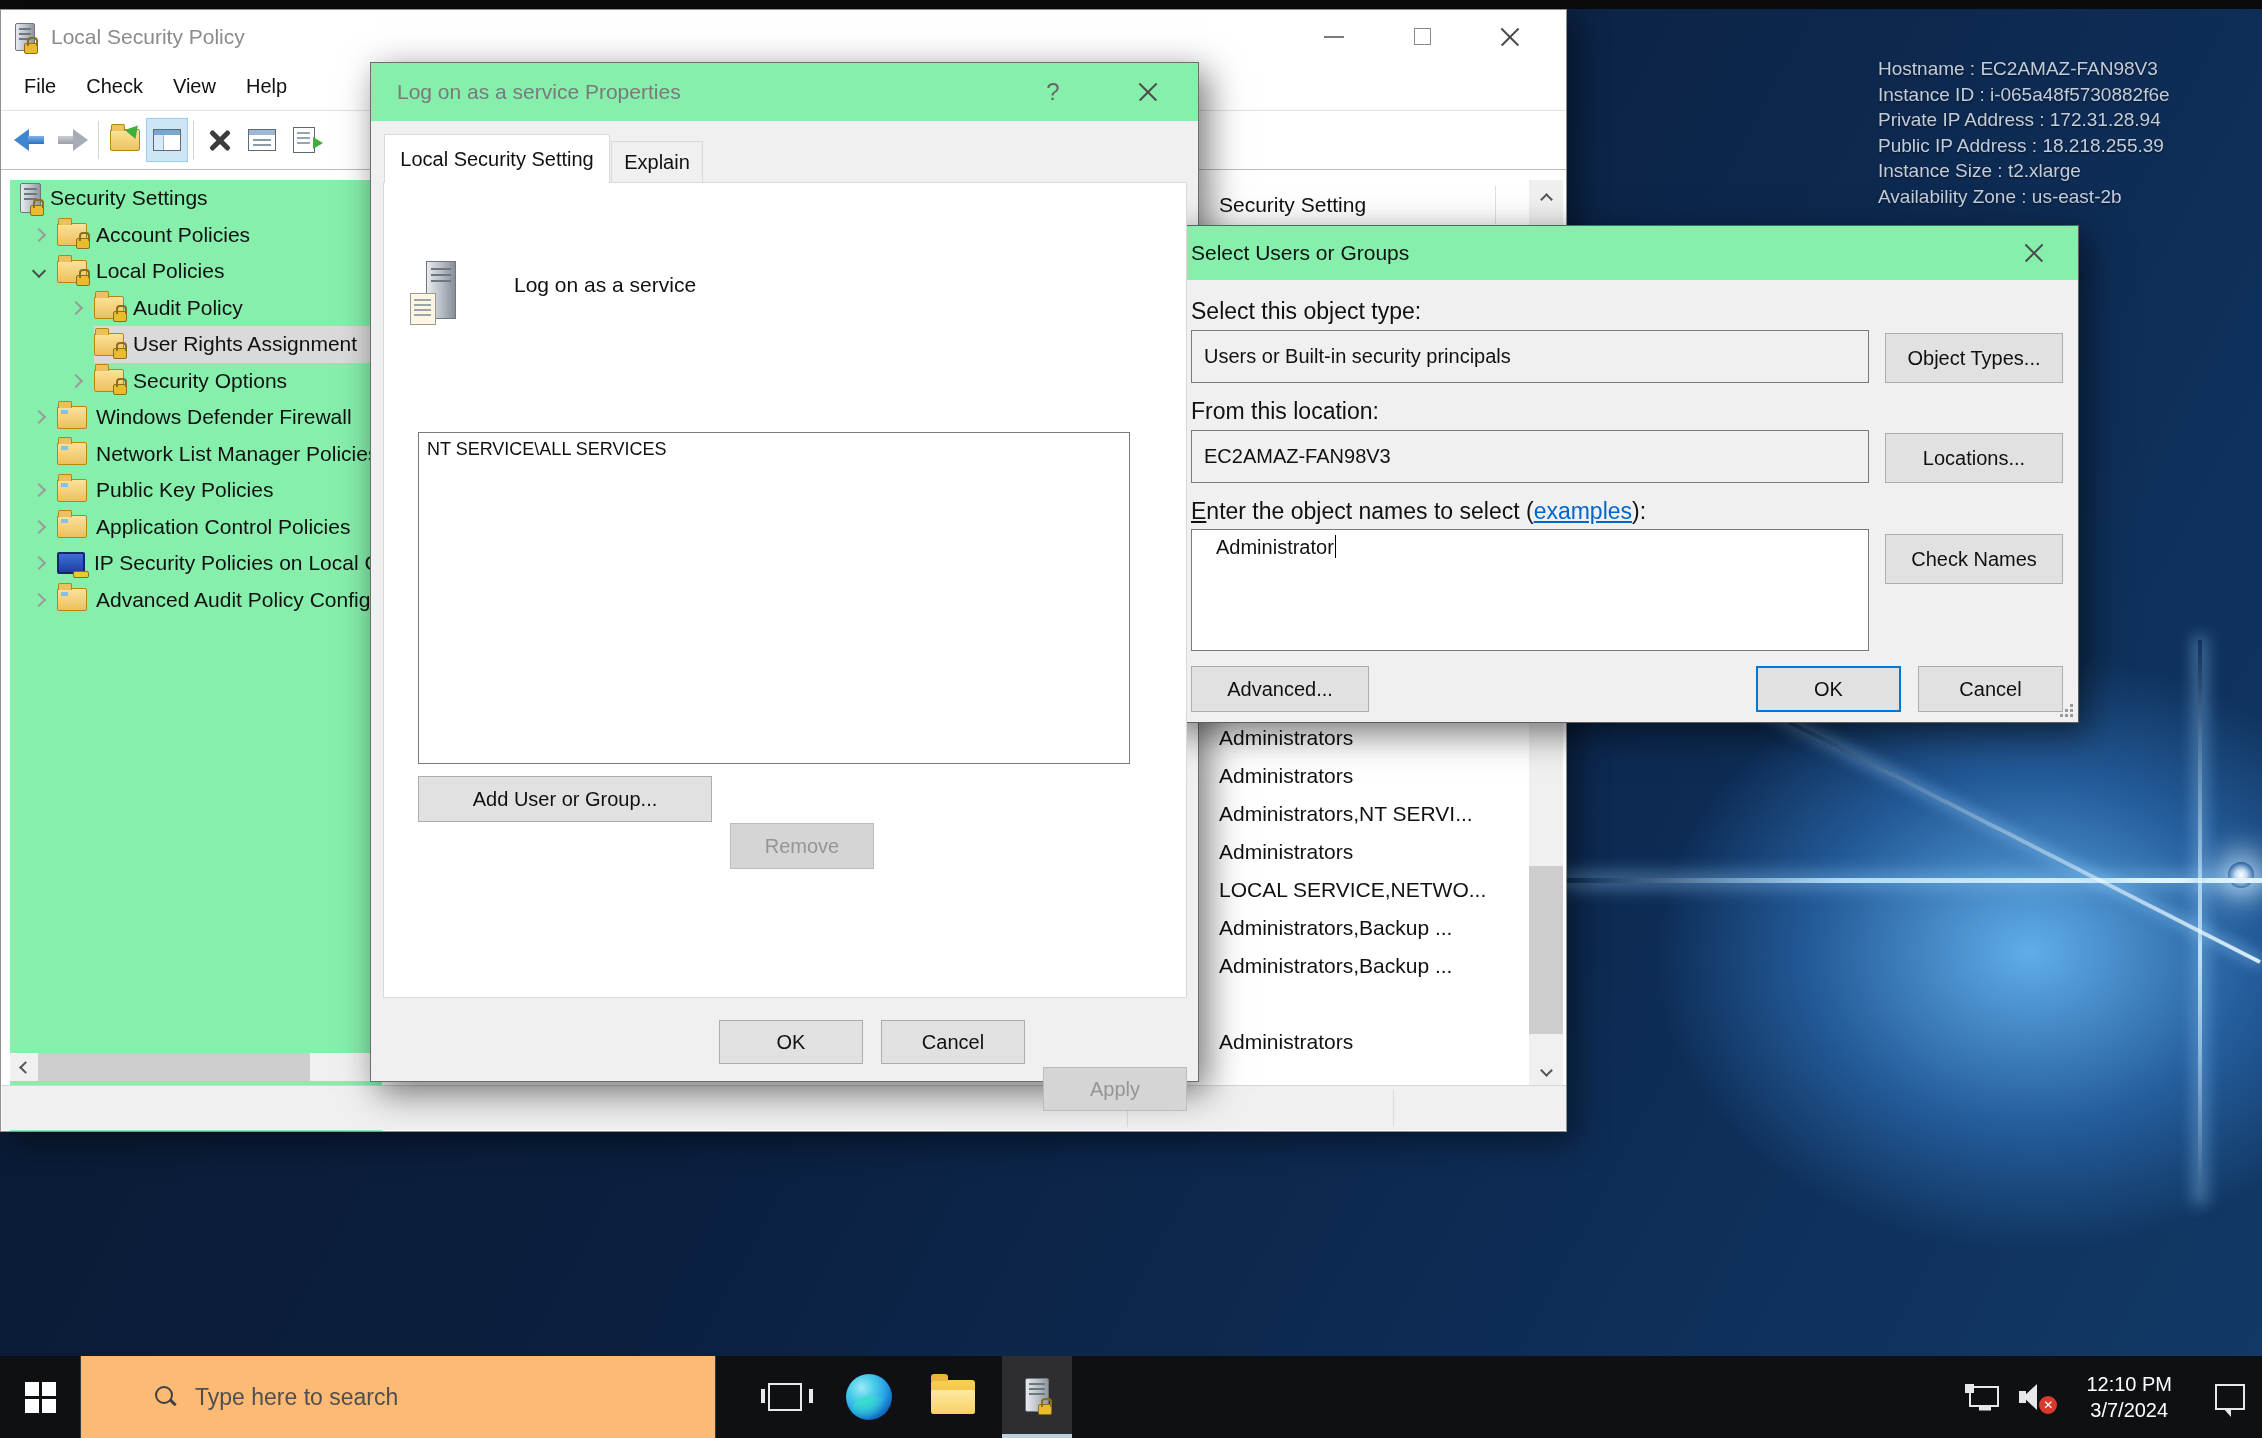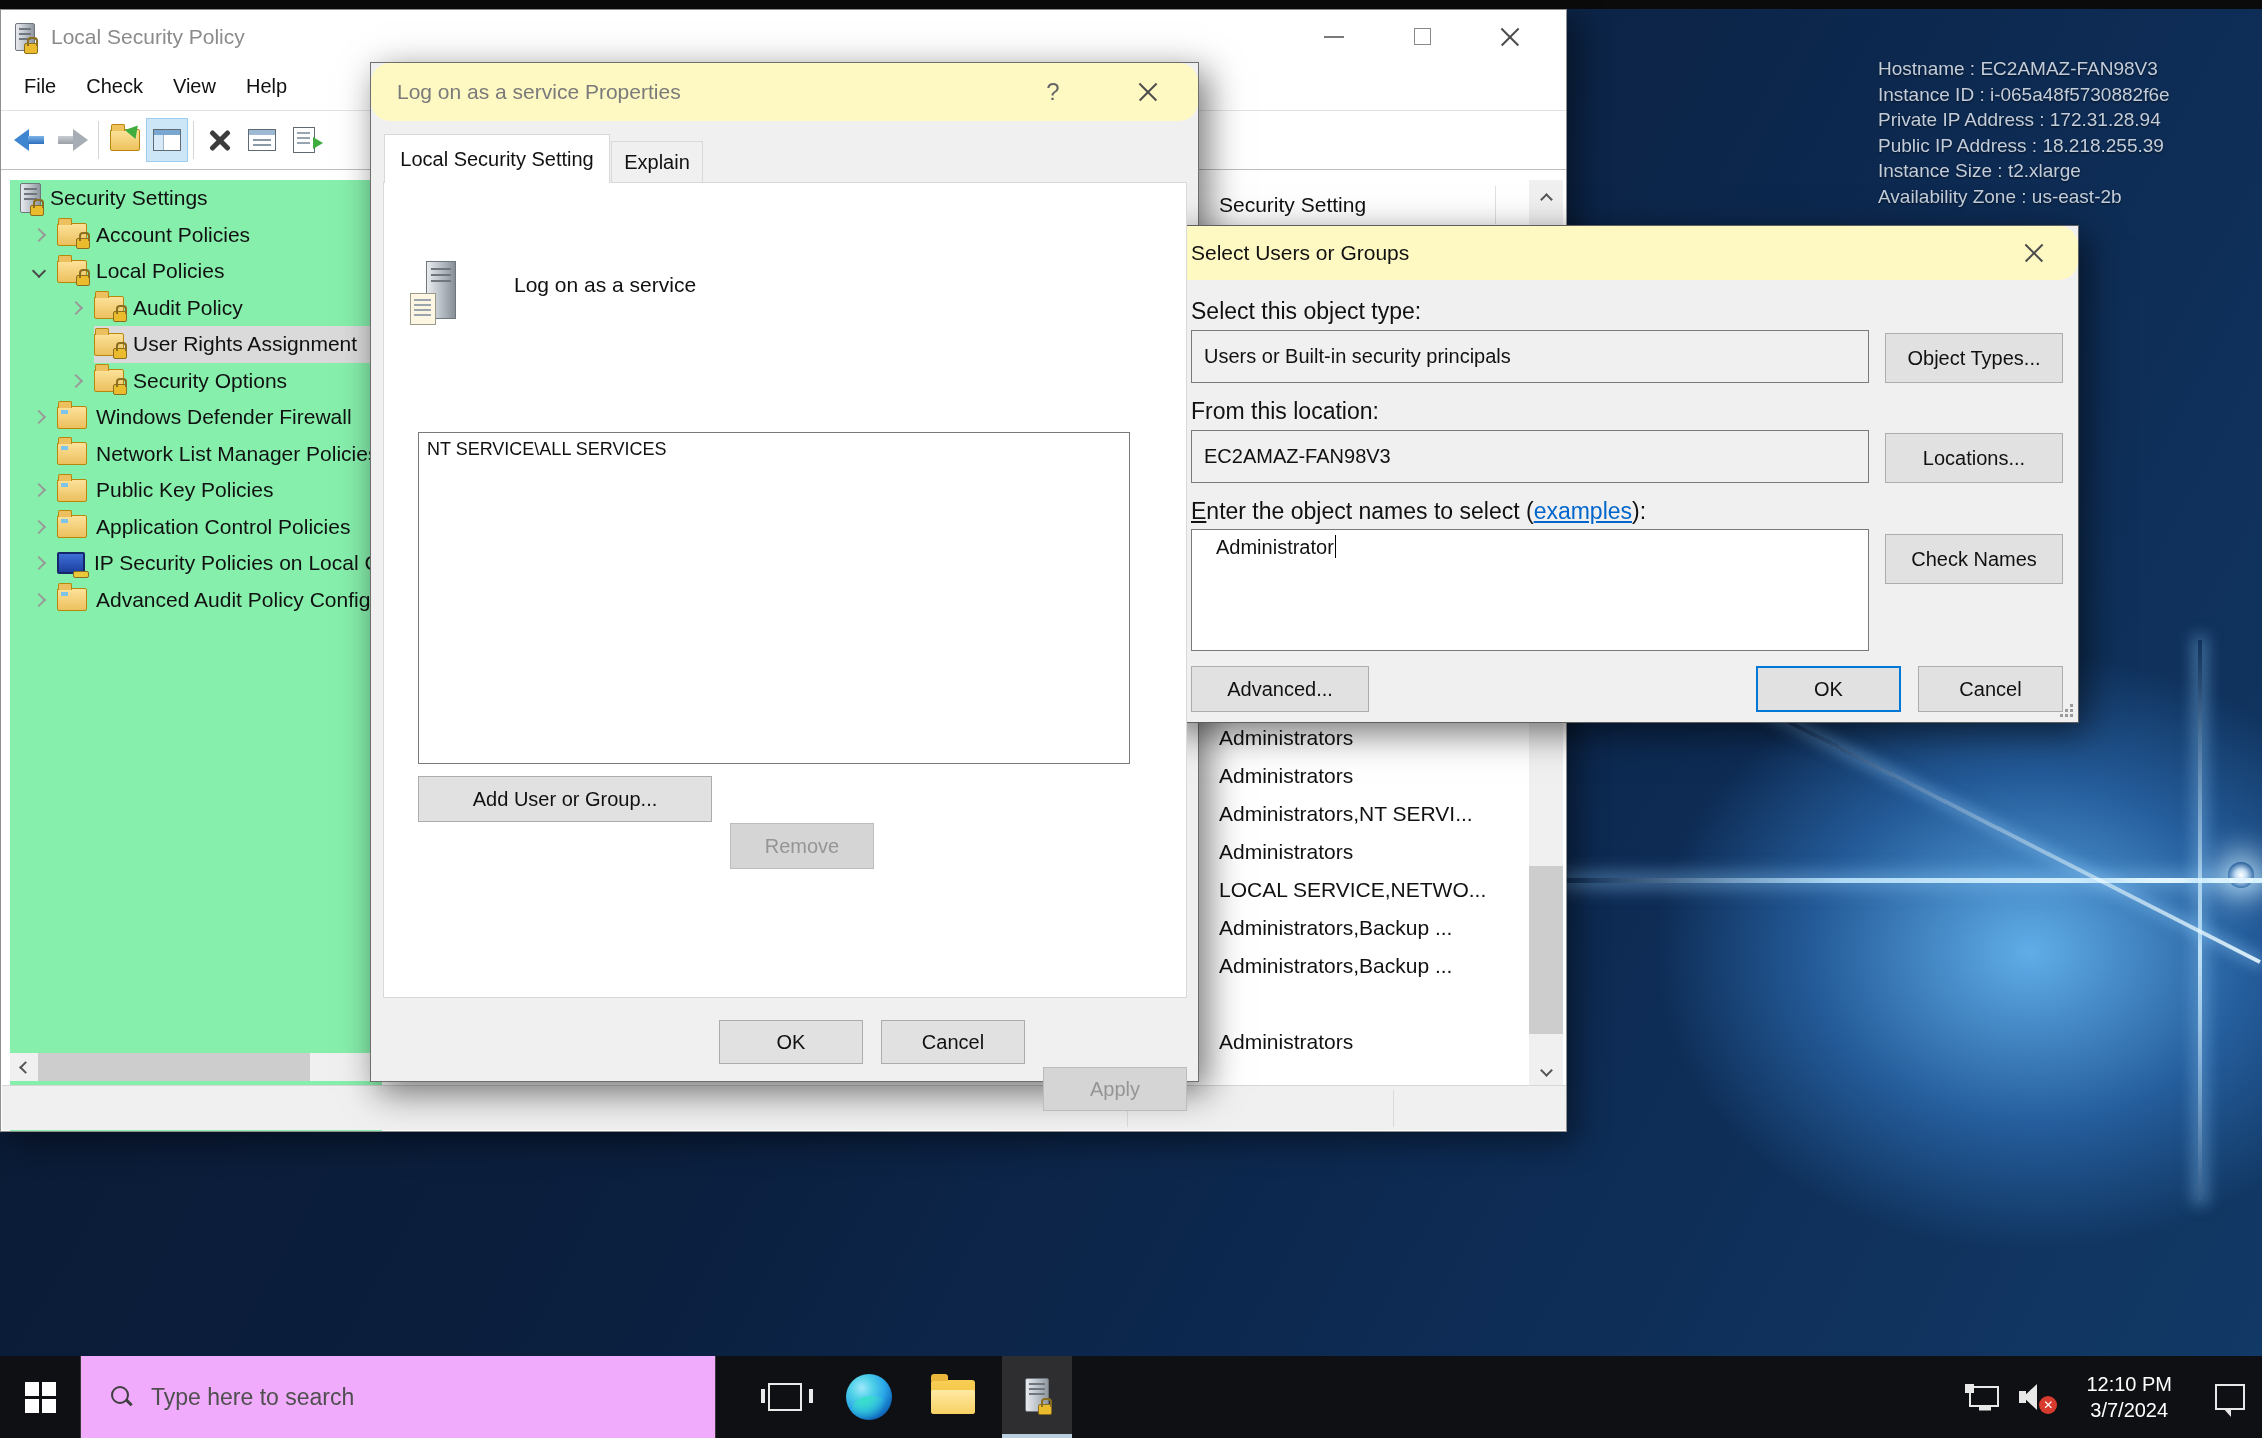--- a/index.html
+++ b/index.html
@@ -105,21 +105,21 @@
   .vscroll .up{top:0;} .vscroll .dn{bottom:0;}
   .vscroll .up i{width:9px;height:9px;border-left:2.5px solid #555;border-top:2.5px solid #555;transform:rotate(45deg);margin-top:5px;}
   .vscroll .dn i{width:9px;height:9px;border-right:2.5px solid #555;border-bottom:2.5px solid #555;transform:rotate(45deg);margin-bottom:5px;}
   .vscroll .vthumb{position:absolute;left:0;top:686px;width:34px;height:168px;background:#cdcdcd;}
 
   .statusbar{position:absolute;left:1px;bottom:1px;width:1564px;height:45px;background:#f0f0f0;border-top:1px solid #d6d6d6;}
   .statusbar .ssep{position:absolute;top:4px;width:1px;height:37px;background:#dadada;}
 
   
   .dlg{position:absolute;background:#f0f0f0;border:1px solid #6e6e6e;box-shadow:8px 10px 34px rgba(0,0,0,.55);}
-  .dlg .titlebar{background:#fef9c3;border-radius:19px;}
+  .dlg .titlebar{background:#86efac;}
   .btn{display:flex;align-items:center;justify-content:center;background:#e1e1e1;border:1px solid #adadad;font-size:20px;color:#111;}
   .btn.default{border:2px solid #0078d7;}
   .btn.disabled{background:#d5d5d5;border-color:#bcbcbc;color:#959595;margin-top:47px;}
   .field{background:#f0f0f0;border:1px solid #7a7a7a;display:flex;align-items:center;padding:0 12px;font-size:20px;color:#111;}
   .label{position:absolute;font-size:23px;color:#111;}
 
   
   #propsdlg{left:370px;top:62px;width:829px;height:1020px;}
   .pd-title{height:58px;}
   .pd-title-text{margin-left:26px;font-size:21px;color:#7a7a7a;}
@@ -150,21 +150,21 @@
   .names-area{position:absolute;left:24px;top:303px;width:678px;height:122px;background:#fff;border:1px solid #7a7a7a;padding:5px 24px;font-size:20px;color:#111;}
   .caret{display:inline-block;width:1.5px;height:23px;background:#000;vertical-align:text-bottom;margin-left:1px;}
   .grip{position:absolute;right:5px;bottom:5px;width:14px;height:14px;}
   .grip::before{content:'';position:absolute;right:0;bottom:0;width:3px;height:3px;background:#9a9a9a;box-shadow:-5px 0 0 #9a9a9a,0 -5px 0 #9a9a9a,-10px 0 0 #9a9a9a,0 -10px 0 #9a9a9a,-5px -5px 0 #9a9a9a;}
 
   
   .taskbar{position:absolute;left:0;bottom:0;width:2262px;height:82px;background:#0f1013;display:flex;align-items:center;}
   .start-btn{width:80px;height:82px;display:flex;align-items:center;justify-content:center;}
   .winlogo{display:grid;grid-template-columns:14px 14px;grid-template-rows:14px 14px;gap:3px;}
   .winlogo span{background:#fff;}
-  .searchbox{width:636px;height:82px;background:#f0abfc;display:flex;align-items:center;border:1px solid #3a3a3a;border-top:none;border-bottom:none;}
+  .searchbox{width:636px;height:82px;background:#fdba74;display:flex;align-items:center;border:1px solid #3a3a3a;border-top:none;border-bottom:none;padding-left:44px;}
   .mag{position:relative;width:22px;height:22px;margin-left:30px;}
   .mag::before{content:'';position:absolute;left:0;top:0;width:14px;height:14px;border:2.5px solid #3f3f3f;border-radius:50%;}
   .mag::after{content:'';position:absolute;left:14px;top:15px;width:8px;height:2.5px;background:#3f3f3f;transform:rotate(45deg);}
   .search-text{margin-left:18px;font-size:23px;color:#4f4f4f;}
   .tb-ico{width:70px;height:82px;display:flex;align-items:center;justify-content:center;}
   .taskview{width:34px;height:28px;border:2px solid #eaeaea;position:relative;background:transparent;}
   .taskview::before{content:'';position:absolute;left:-9px;top:4px;width:4px;height:14px;background:#eaeaea;box-shadow:48px 0 0 #eaeaea;}
   .edge-ico{width:46px;height:46px;border-radius:50%;background:radial-gradient(circle at 34% 30%,#9fe8fb 0%,#4fd0e8 26%,#2aa7e8 52%,#0c62b8 78%,#084a90 100%);position:relative;overflow:hidden;}
   .edge-ico::before{content:'';position:absolute;left:6px;top:22px;width:40px;height:26px;border-radius:50%;background:radial-gradient(circle at 30% 10%,#35e0c8 0%,rgba(53,224,200,0) 60%);}
   .exp-ico{position:relative;width:44px;height:34px;}

